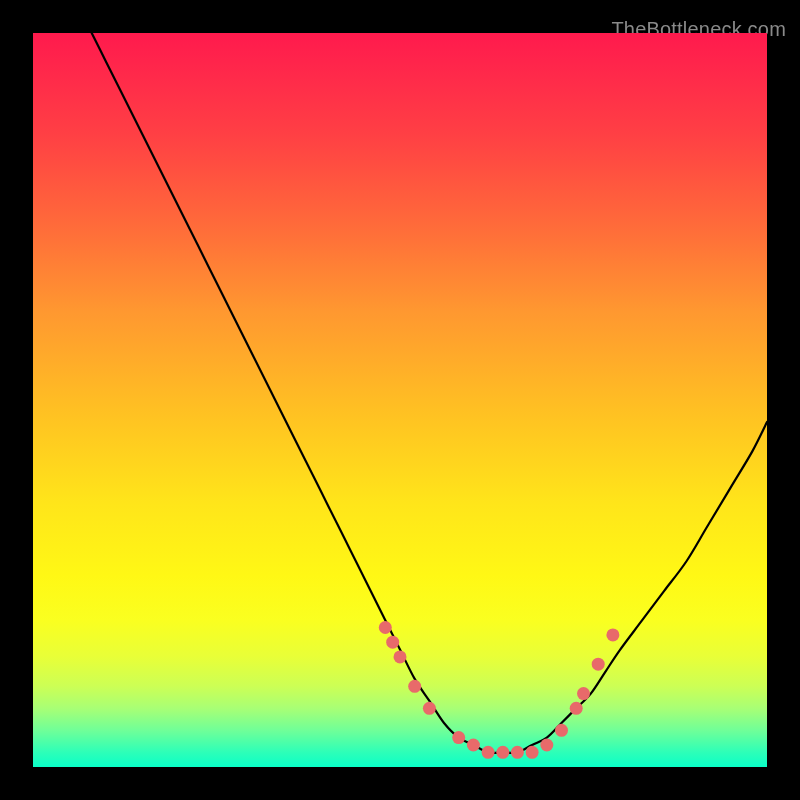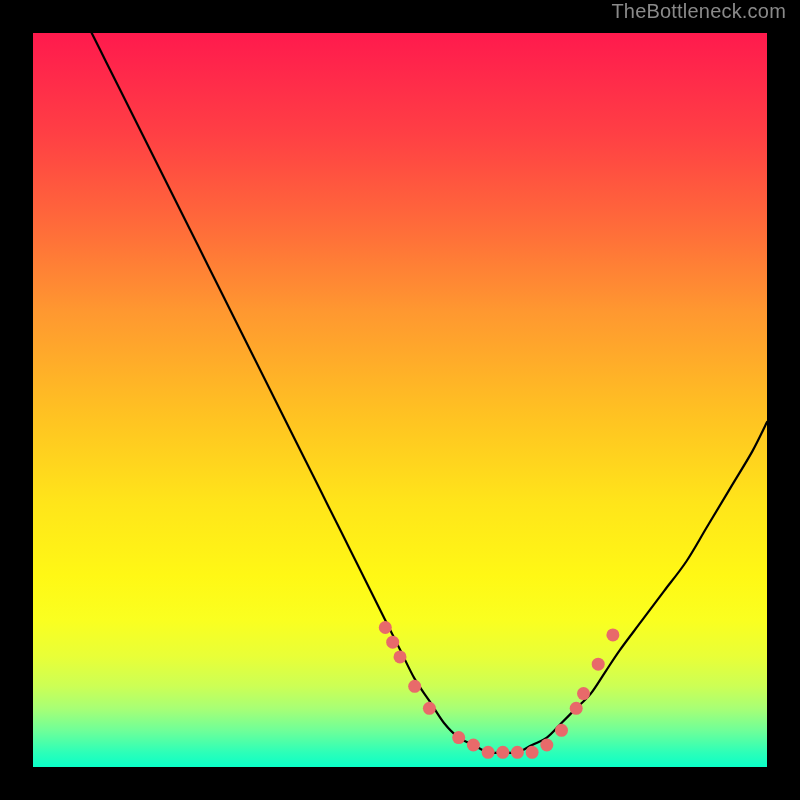--- a/index.html
+++ b/index.html
@@ -46,21 +46,21 @@
   svg.curve {
     position: absolute;
     left: 0;
     top: 0;
     width: 734px;
     height: 734px;
     overflow: visible;
   }
   .watermark {
     position: absolute;
-    top: 0;
+    top: 18px;
     right: 14px;
     font-family: Arial, Helvetica, sans-serif;
     font-size: 20px;
     font-weight: 500;
     color: #8a8a8a;
     letter-spacing: 0.2px;
     user-select: none;
   }
 </style>
 </head>

